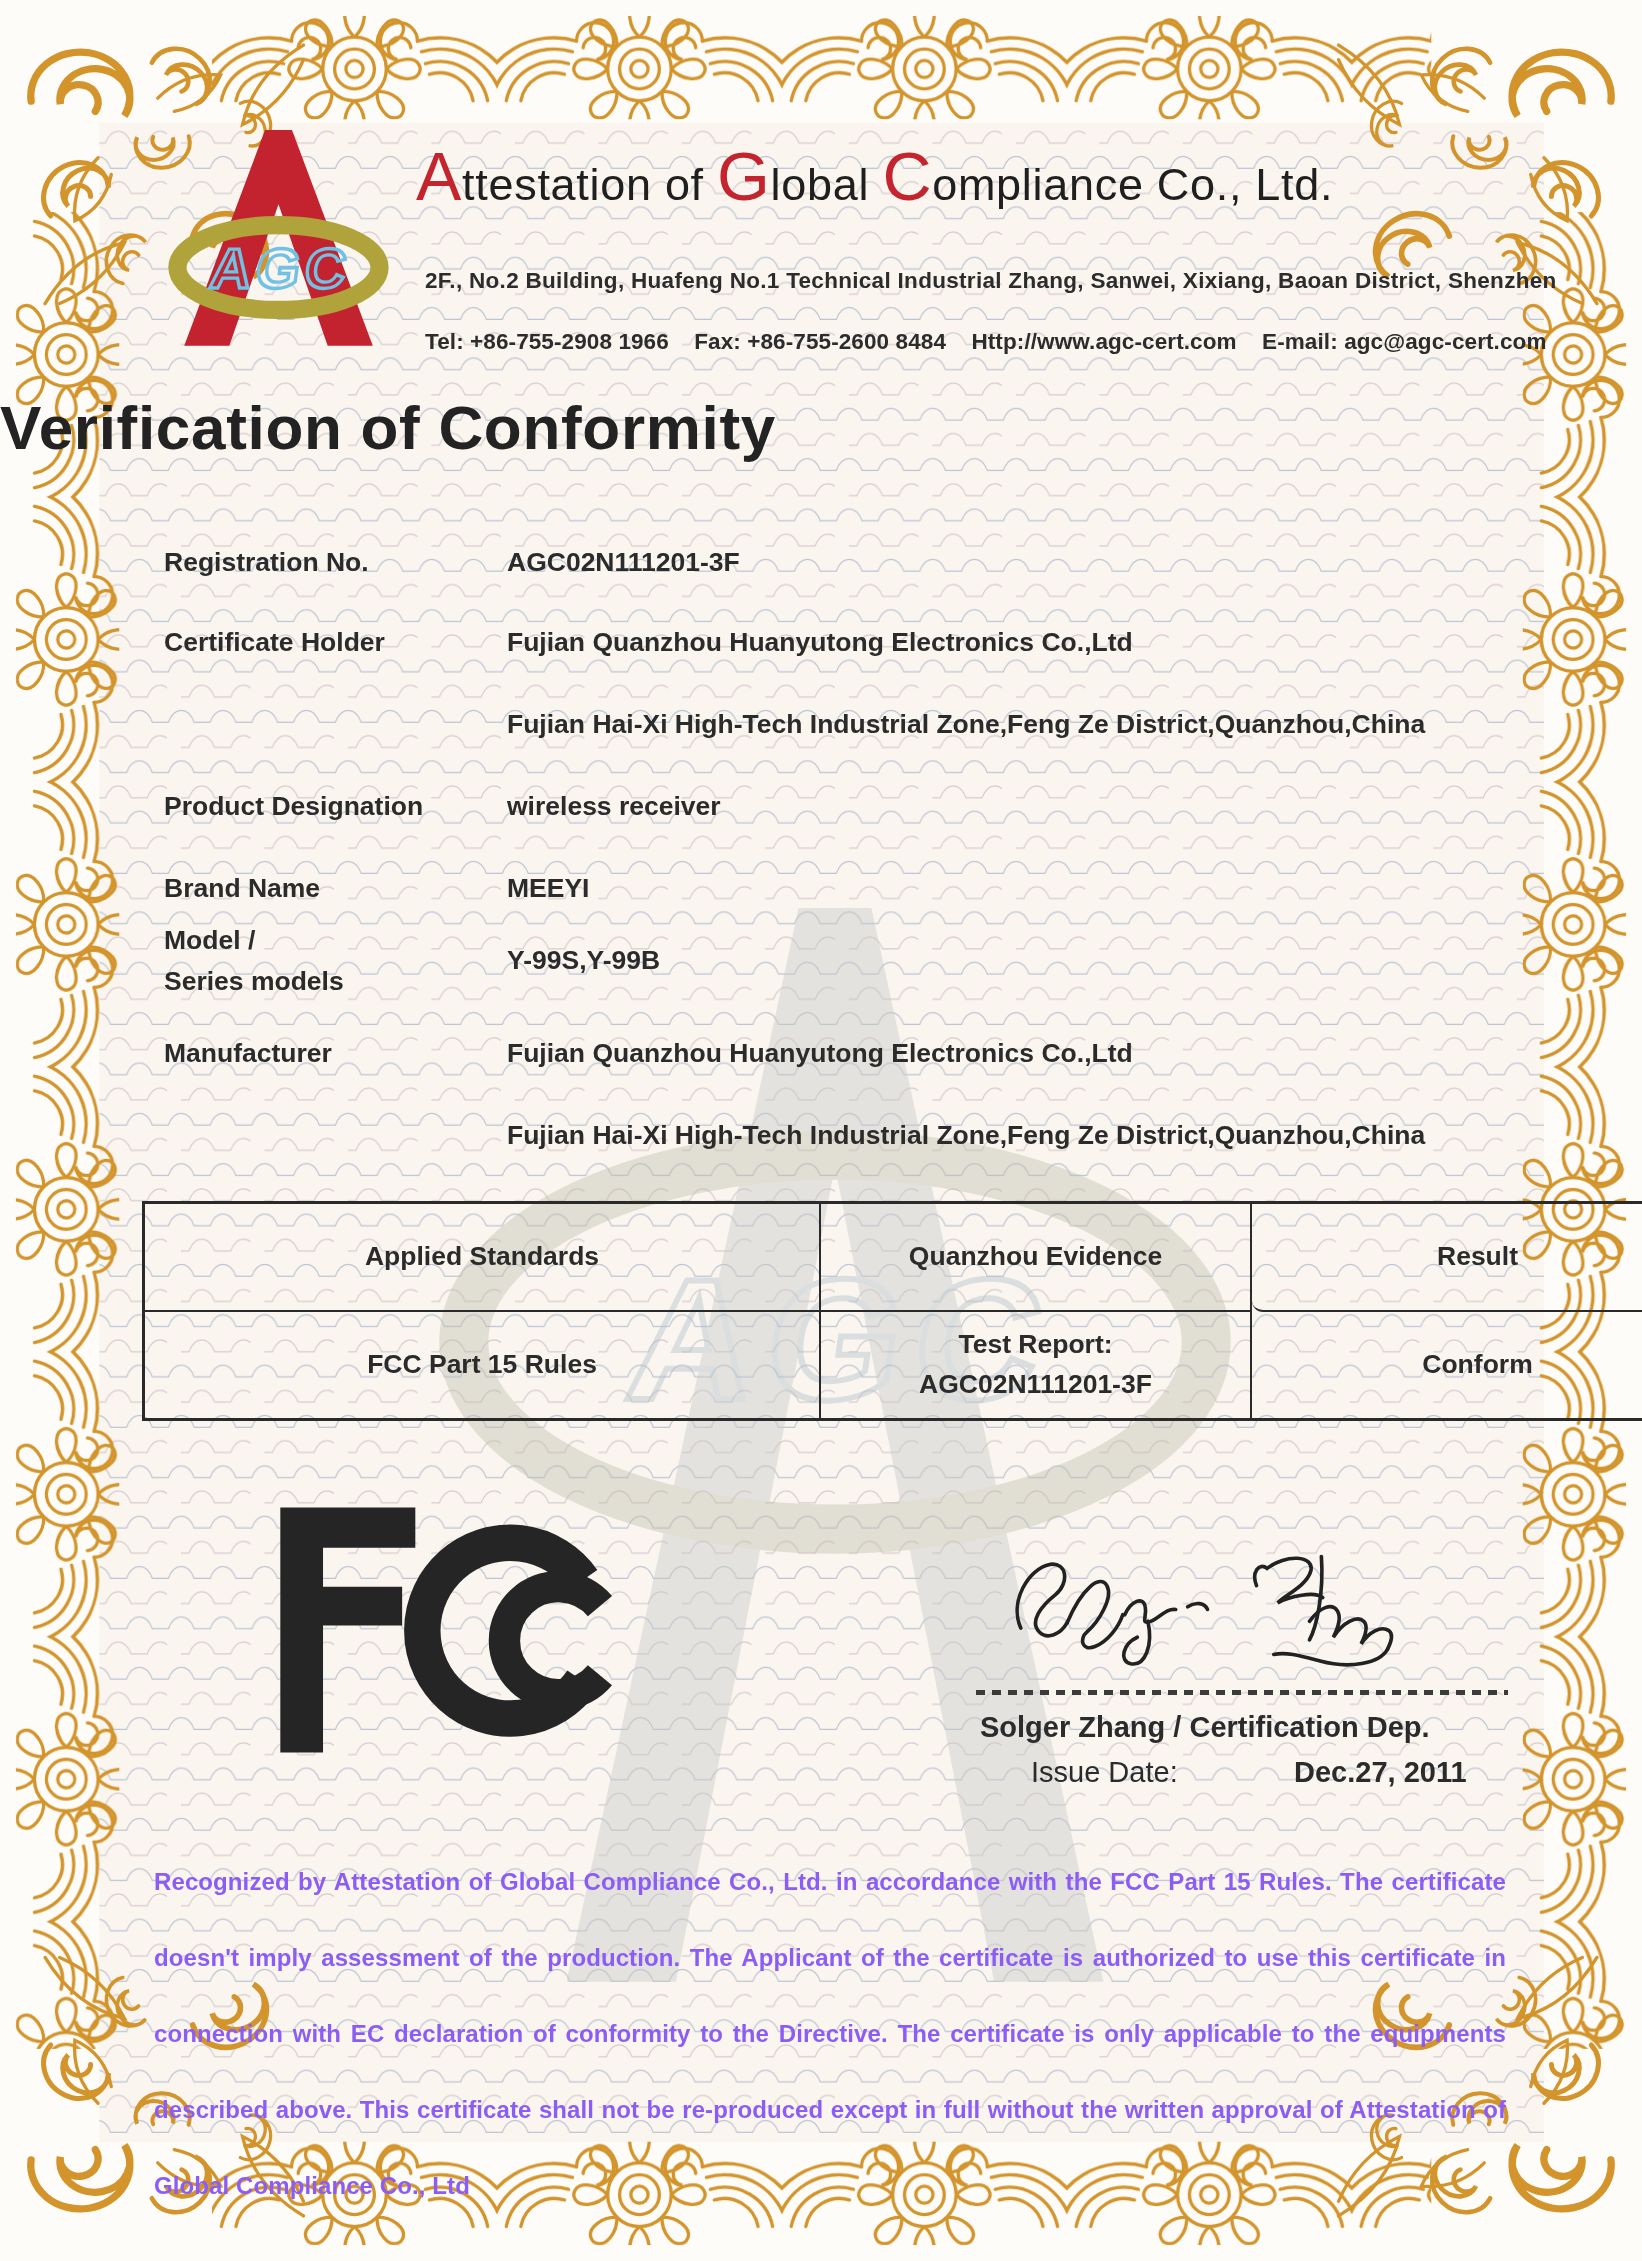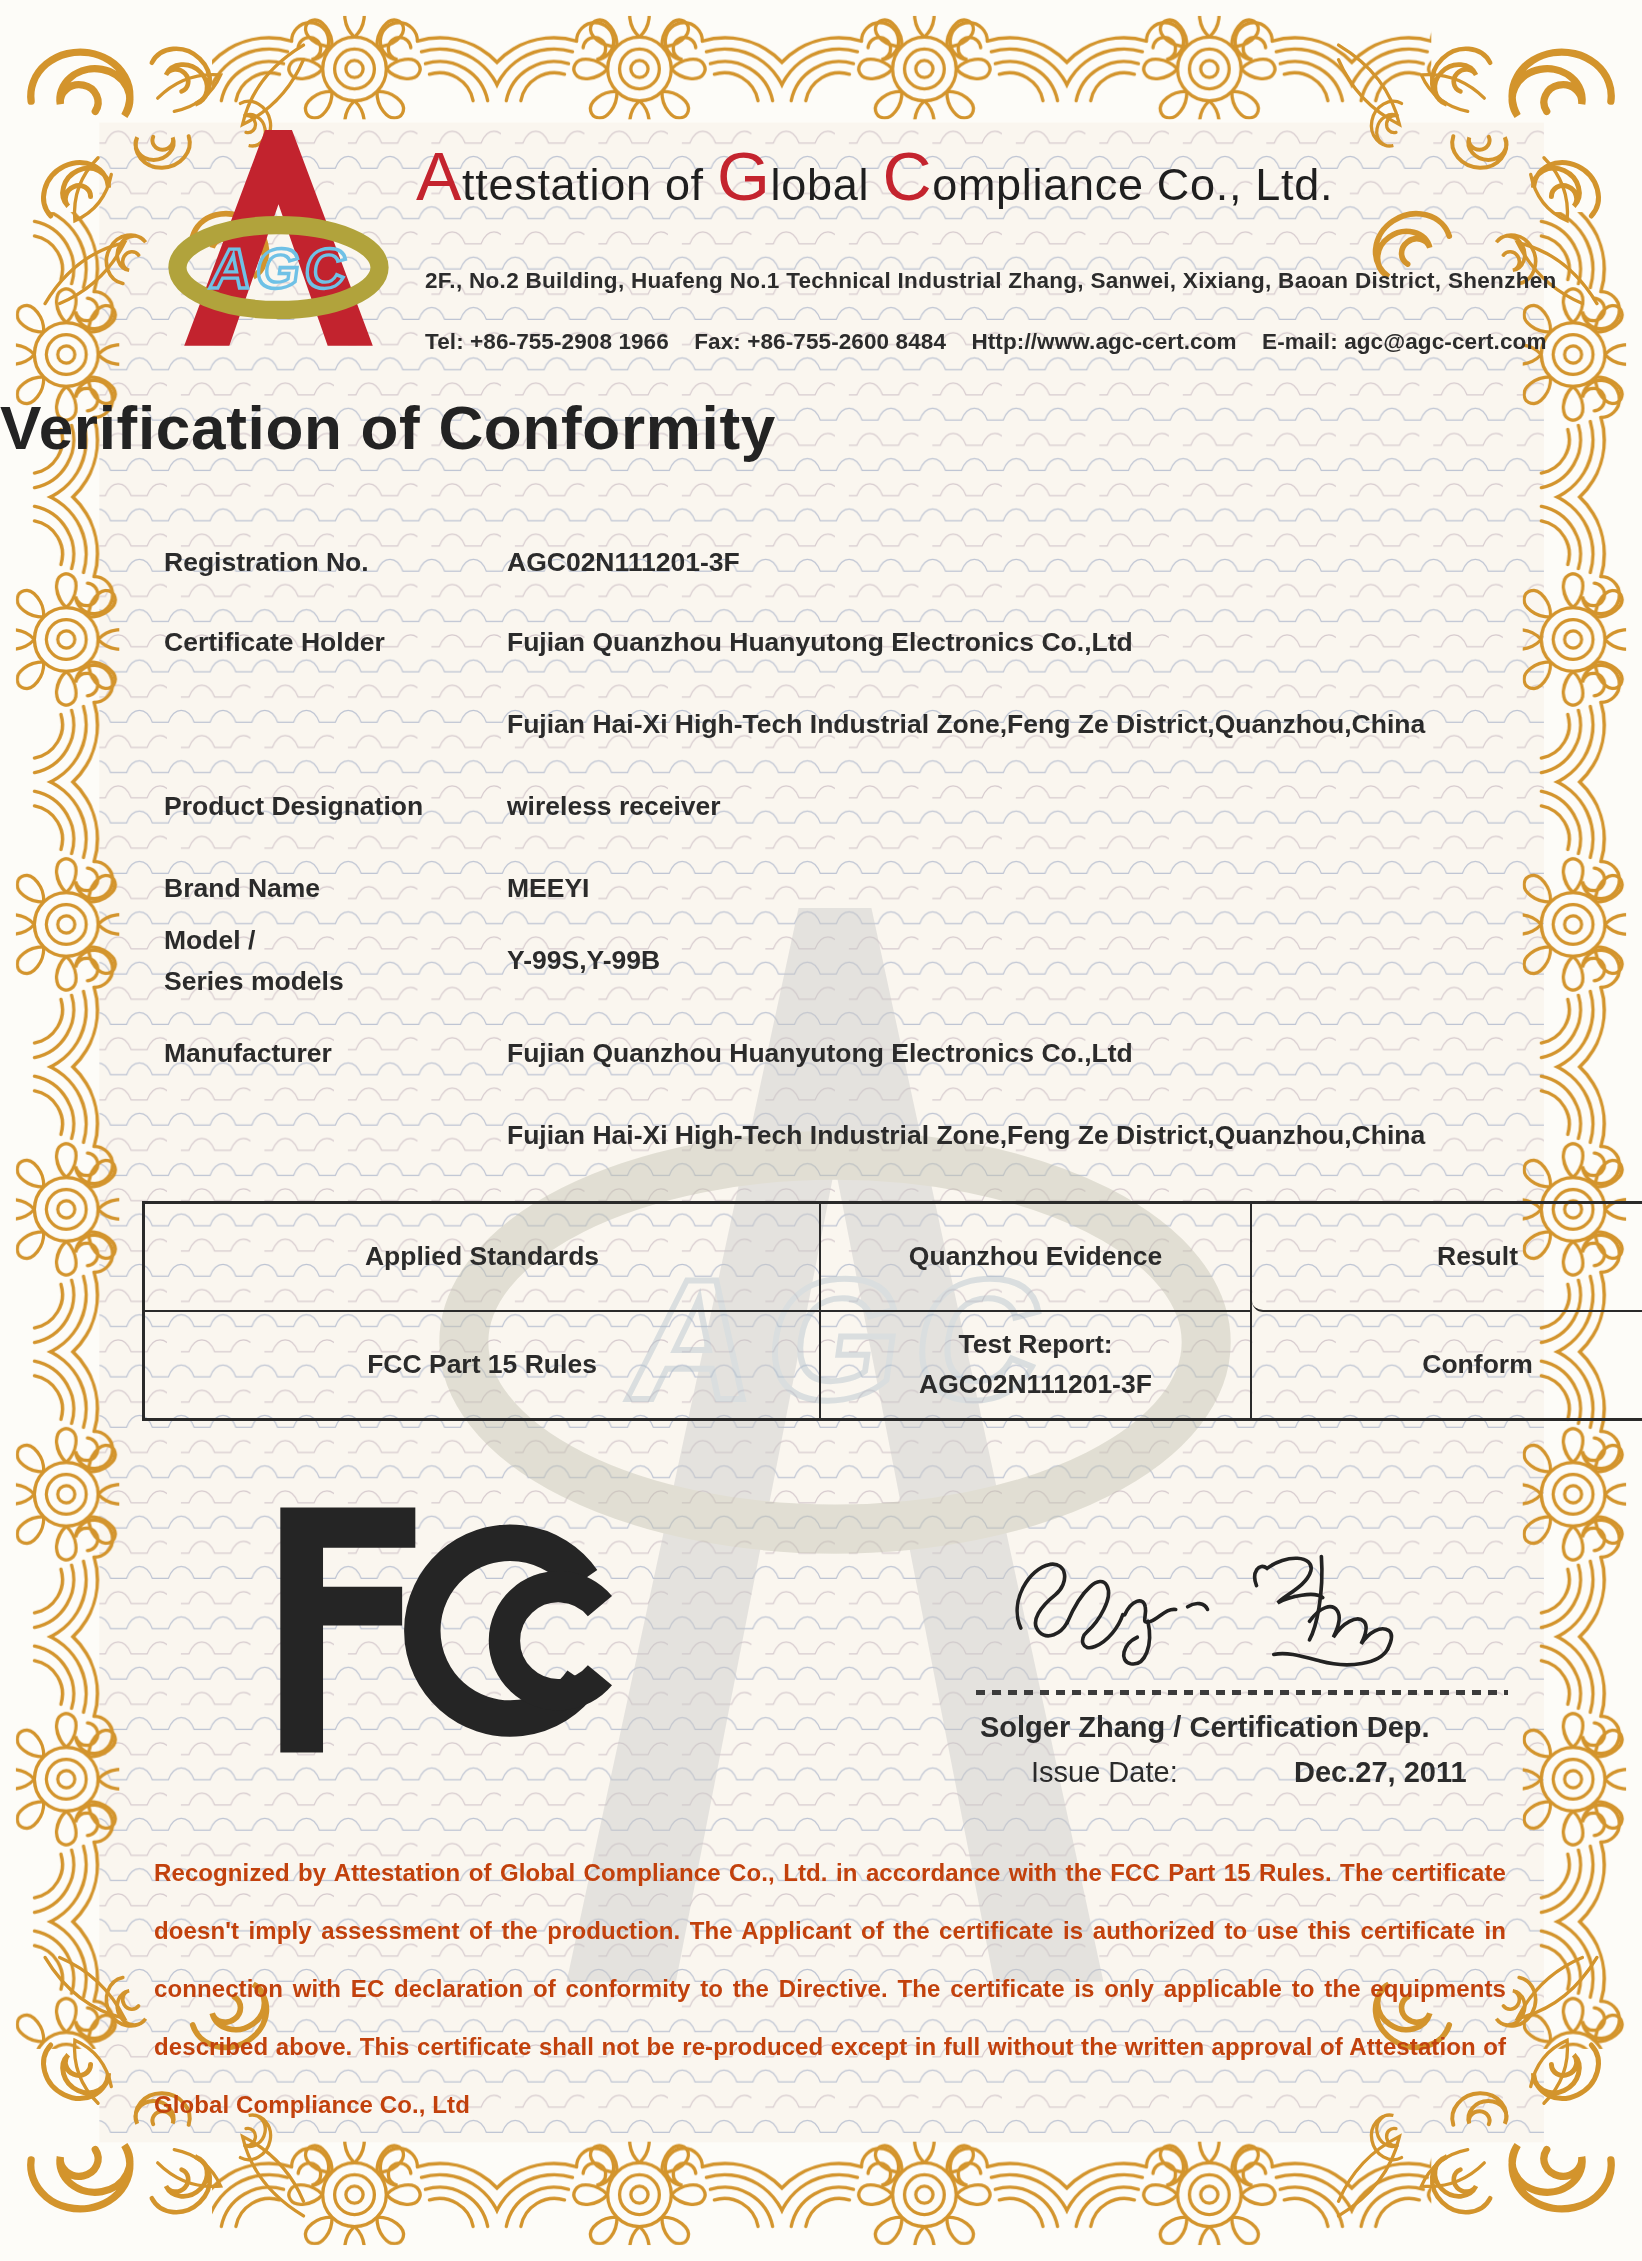--- a/index.html
+++ b/index.html
@@ -37,22 +37,22 @@
   .fcc-svg{position:absolute;left:264px;top:1495px;}
   .sig-svg{position:absolute;left:989px;top:1522px;}
   .dash-line{
     left:976px;top:1690px;width:532px;height:4.6px;
     background:repeating-linear-gradient(90deg,#3b3b3b 0 9.3px,rgba(0,0,0,0) 9.3px 16px);
   }
   .sig-name{left:980px;top:1711px;width:530px;font-size:29px;font-weight:700;color:#2b2b2b;white-space:pre;}
   .issue-lbl{left:1031px;top:1756px;font-size:29px;font-weight:400;color:#2b2b2b;white-space:pre;}
   .issue-val{left:1294px;top:1756px;font-size:29px;font-weight:700;color:#2b2b2b;white-space:pre;}
   .footer{
-    left:154px;top:1844px;width:1352px;font-size:24px;font-weight:700;color:#c2410c;
-    line-height:58px;text-align:justify;letter-spacing:0.1px;
+    left:154px;top:1844px;width:1352px;font-size:24px;font-weight:700;color:#8b5cf6;
+    line-height:76px;text-align:justify;letter-spacing:0.1px;
   }
 </style>
 </head>
 <body>
 
 <div class="page">
 
   <svg class="bg-svg" width="1642" height="2261" viewBox="0 0 2478 3412">
     <defs>
       <path id="wrow" d="M-10,0 h12 c9,-24 30,-24 39,0 h24 c9,-24 30,-24 39,0 h24 c9,-24 30,-24 39,0" fill="none"></path>

